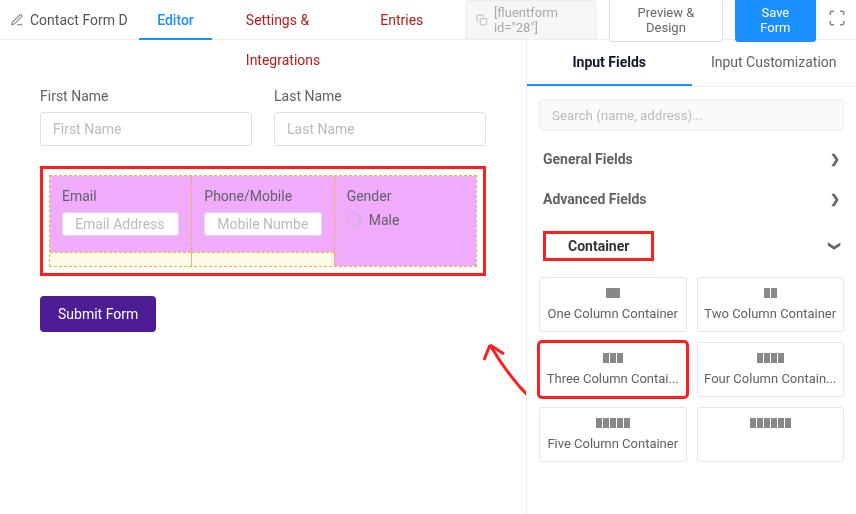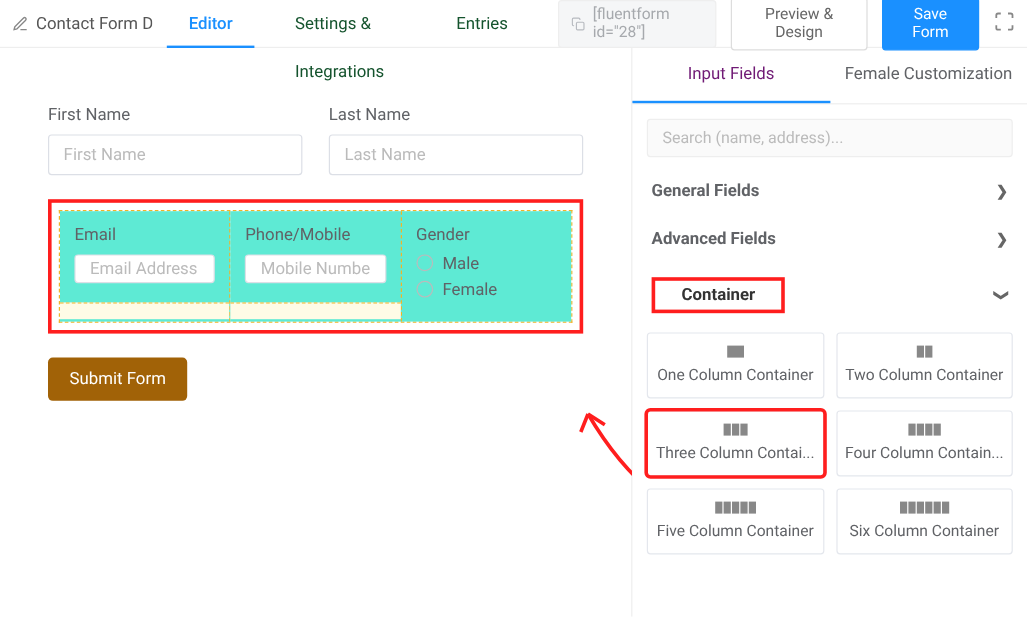--- a/index.html
+++ b/index.html
@@ -2,54 +2,54 @@
 <html><head>
 <meta charset="utf-8">
 <style>
   *{box-sizing:border-box;margin:0;padding:0;font-family:-apple-system,BlinkMacSystemFont,"Segoe UI",Roboto,Helvetica,Arial,sans-serif}
   body{background:#fff;color:#333;font-size:14px;width:856px;height:514px;overflow:hidden}
   
   .top{display:flex;align-items:center;height:40px;border-bottom:1px solid #eee;padding:0 10px;gap:12px}
   .title-wrap{display:flex;align-items:center;gap:6px;color:#555;width:140px;white-space:nowrap;overflow:hidden;text-overflow:ellipsis}
   .title-wrap svg{flex:0 0 auto}
   .tabs{display:flex;gap:16px}
-  .tab{padding:0 18px;height:40px;line-height:40px;color:#14532d;cursor:pointer;font-size:14px}
+  .tab{padding:0 18px;height:40px;line-height:40px;color:#b91c1c;cursor:pointer;font-size:14px}
   .tab.active{color:#1a90ff;border-bottom:2px solid #1a90ff;font-weight:500}
   .top-spacer{flex:1}
   .code-badge{display:flex;align-items:center;gap:6px;background:#f5f6f7;border:1px solid #eee;color:#a6a9ad;padding:4px 10px;border-radius:3px;font-size:13px}
   .btn{padding:6px 14px;border:1px solid #ddd;background:#fff;color:#666;border-radius:3px;cursor:pointer;font-size:13px}
   .btn-primary{background:#1a90ff;border-color:#1a90ff;color:#fff}
   .expand-icon{color:#888;cursor:pointer}
   
   .main{display:flex;height:calc(514px - 40px)}
   .canvas{flex:1;padding:48px 40px 0 40px;overflow:auto;position:relative}
   .side{width:330px;border-left:1px solid #eee;display:flex;flex-direction:column}
   
   .row{display:flex;gap:22px;margin-bottom:20px}
   .field{flex:1}
   .field label{display:block;margin-bottom:8px;color:#606266;font-size:14px}
   .field input[type=text]{width:100%;height:34px;border:1px solid #dcdfe6;border-radius:3px;padding:0 12px;color:#555;font-size:14px}
   .field input[type=text]::placeholder{color:#bbb}
   .container-hl{border:3px solid #ff1e1e;padding:6px;margin-bottom:20px}
   .container-inner{border:1px dashed #f0b429;display:flex}
-  .col{flex:1;padding:12px;border-right:1px dashed #f0b429;background:#5eead4}
+  .col{flex:1;padding:12px;border-right:1px dashed #f0b429;background:#f0abfc}
   .col:last-child{border-right:none}
   .col label{display:block;margin-bottom:8px;color:#606266}
   .col input[type=text]{width:100%;height:24px;border:1px solid #dcdfe6;border-radius:3px;padding:0 12px;font-size:14px}
   .col input[type=text]::placeholder{color:#bbb}
   .radio{display:flex;align-items:flex-start;gap:8px;margin-bottom:6px;color:#606266}
   .radio span.circle{width:14px;height:14px;border:1px solid #bbb;border-radius:50%;display:inline-block}
   .yellow-strip{height:14px;background:#fffbe6;margin:0;border-top:1px dashed #f0b429}
-  .submit-btn{background:#a16207;color:#fff;border:none;padding:10px 18px;border-radius:4px;font-size:14px;cursor:pointer}
+  .submit-btn{background:#4c1d95;color:#fff;border:none;padding:10px 18px;border-radius:4px;font-size:14px;cursor:pointer}
   
   .arrow{position:absolute;color:#ff1e1e;pointer-events:none}
   
   .side-tabs{display:flex;border-bottom:1px solid #eee}
   .side-tab{flex:1;text-align:center;padding:14px 0;font-size:14px;color:#606266;cursor:pointer}
-  .side-tab.active{color:#701a75;border-bottom:2px solid #1a90ff;font-weight:400}
+  .side-tab.active{color:#0f172a;border-bottom:2px solid #1a90ff;font-weight:700}
   .side-body{flex:1;overflow:auto;padding:12px}
   .search{width:100%;height:32px;border:1px solid #eee;background:#fafafa;border-radius:3px;padding:0 12px;color:#666;margin-bottom:8px}
   .search::placeholder{color:#bbb}
   .accordion{display:flex;justify-content:space-between;align-items:center;padding:12px 4px;cursor:pointer;font-weight:700;color:#606266}
   .accordion .chev{font-size:12px;color:#666}
   .accordion.open{color:#333}
   .hl-title{display:inline-block;border:3px solid #ff1e1e;padding:4px 22px}
   .blocks{display:grid;grid-template-columns:1fr 1fr;gap:10px;padding:4px 0}
   .block{border:1px solid #e4e7ed;border-radius:3px;text-align:center;padding:10px 6px 10px 6px;color:#606266;cursor:pointer;background:#fff;display:flex;flex-direction:column;align-items:center;gap:8px}
   .block .b-label{font-size:13px;white-space:nowrap;overflow:hidden;text-overflow:ellipsis;width:100%}
@@ -116,40 +116,36 @@
           <label>Phone/Mobile</label>
           <input type="text" placeholder="Mobile Number" style="">
           <div class="yellow-strip" style="margin:16px -12px -12px -12px"></div>
         </div>
         <div class="col">
           <label>Gender</label>
           <div class="radio">
               <span class="circle"></span>
               <span>Male</span>
             </div>
-          <div class="radio">
-              <span class="circle"></span>
-              <span>Female</span>
-            </div>
         </div>
       </div>
     </div>
 
     <button class="submit-btn">Submit Form</button>
 
     <svg class="arrow" style="left:480px;top:290px" width="140" height="120" viewBox="0 0 140 120">
       <path d="M130 110 Q 60 100 10 15" stroke="#ff1e1e" stroke-width="3" fill="none"></path>
       <path d="M10 15 L 4 30 M10 15 L 24 24" stroke="#ff1e1e" stroke-width="3" fill="none"></path>
     </svg>
   </div>
 
   <div class="side">
     <div class="side-tabs">
       <div class="side-tab active">Input Fields</div>
-      <div class="side-tab">Female Customization</div>
+      <div class="side-tab">Input Customization</div>
     </div>
     <div class="side-body">
       <input class="search" type="text" placeholder="Search (name, address)..." style="">
 
       <div class="accordion">
         <span>General Fields</span>
         <span class="chev">❯</span>
       </div>
       <div class="accordion">
         <span>Advanced Fields</span>
@@ -203,18 +199,17 @@
         </div>
         <div class="block">
           <div class="col-icon">
               <span></span>
               <span></span>
               <span></span>
               <span></span>
               <span></span>
               <span></span>
             </div>
-          <div class="b-label">Six Column Container</div>
         </div>
       </div>
     </div>
   </div>
 </div>
 
 </body></html>

